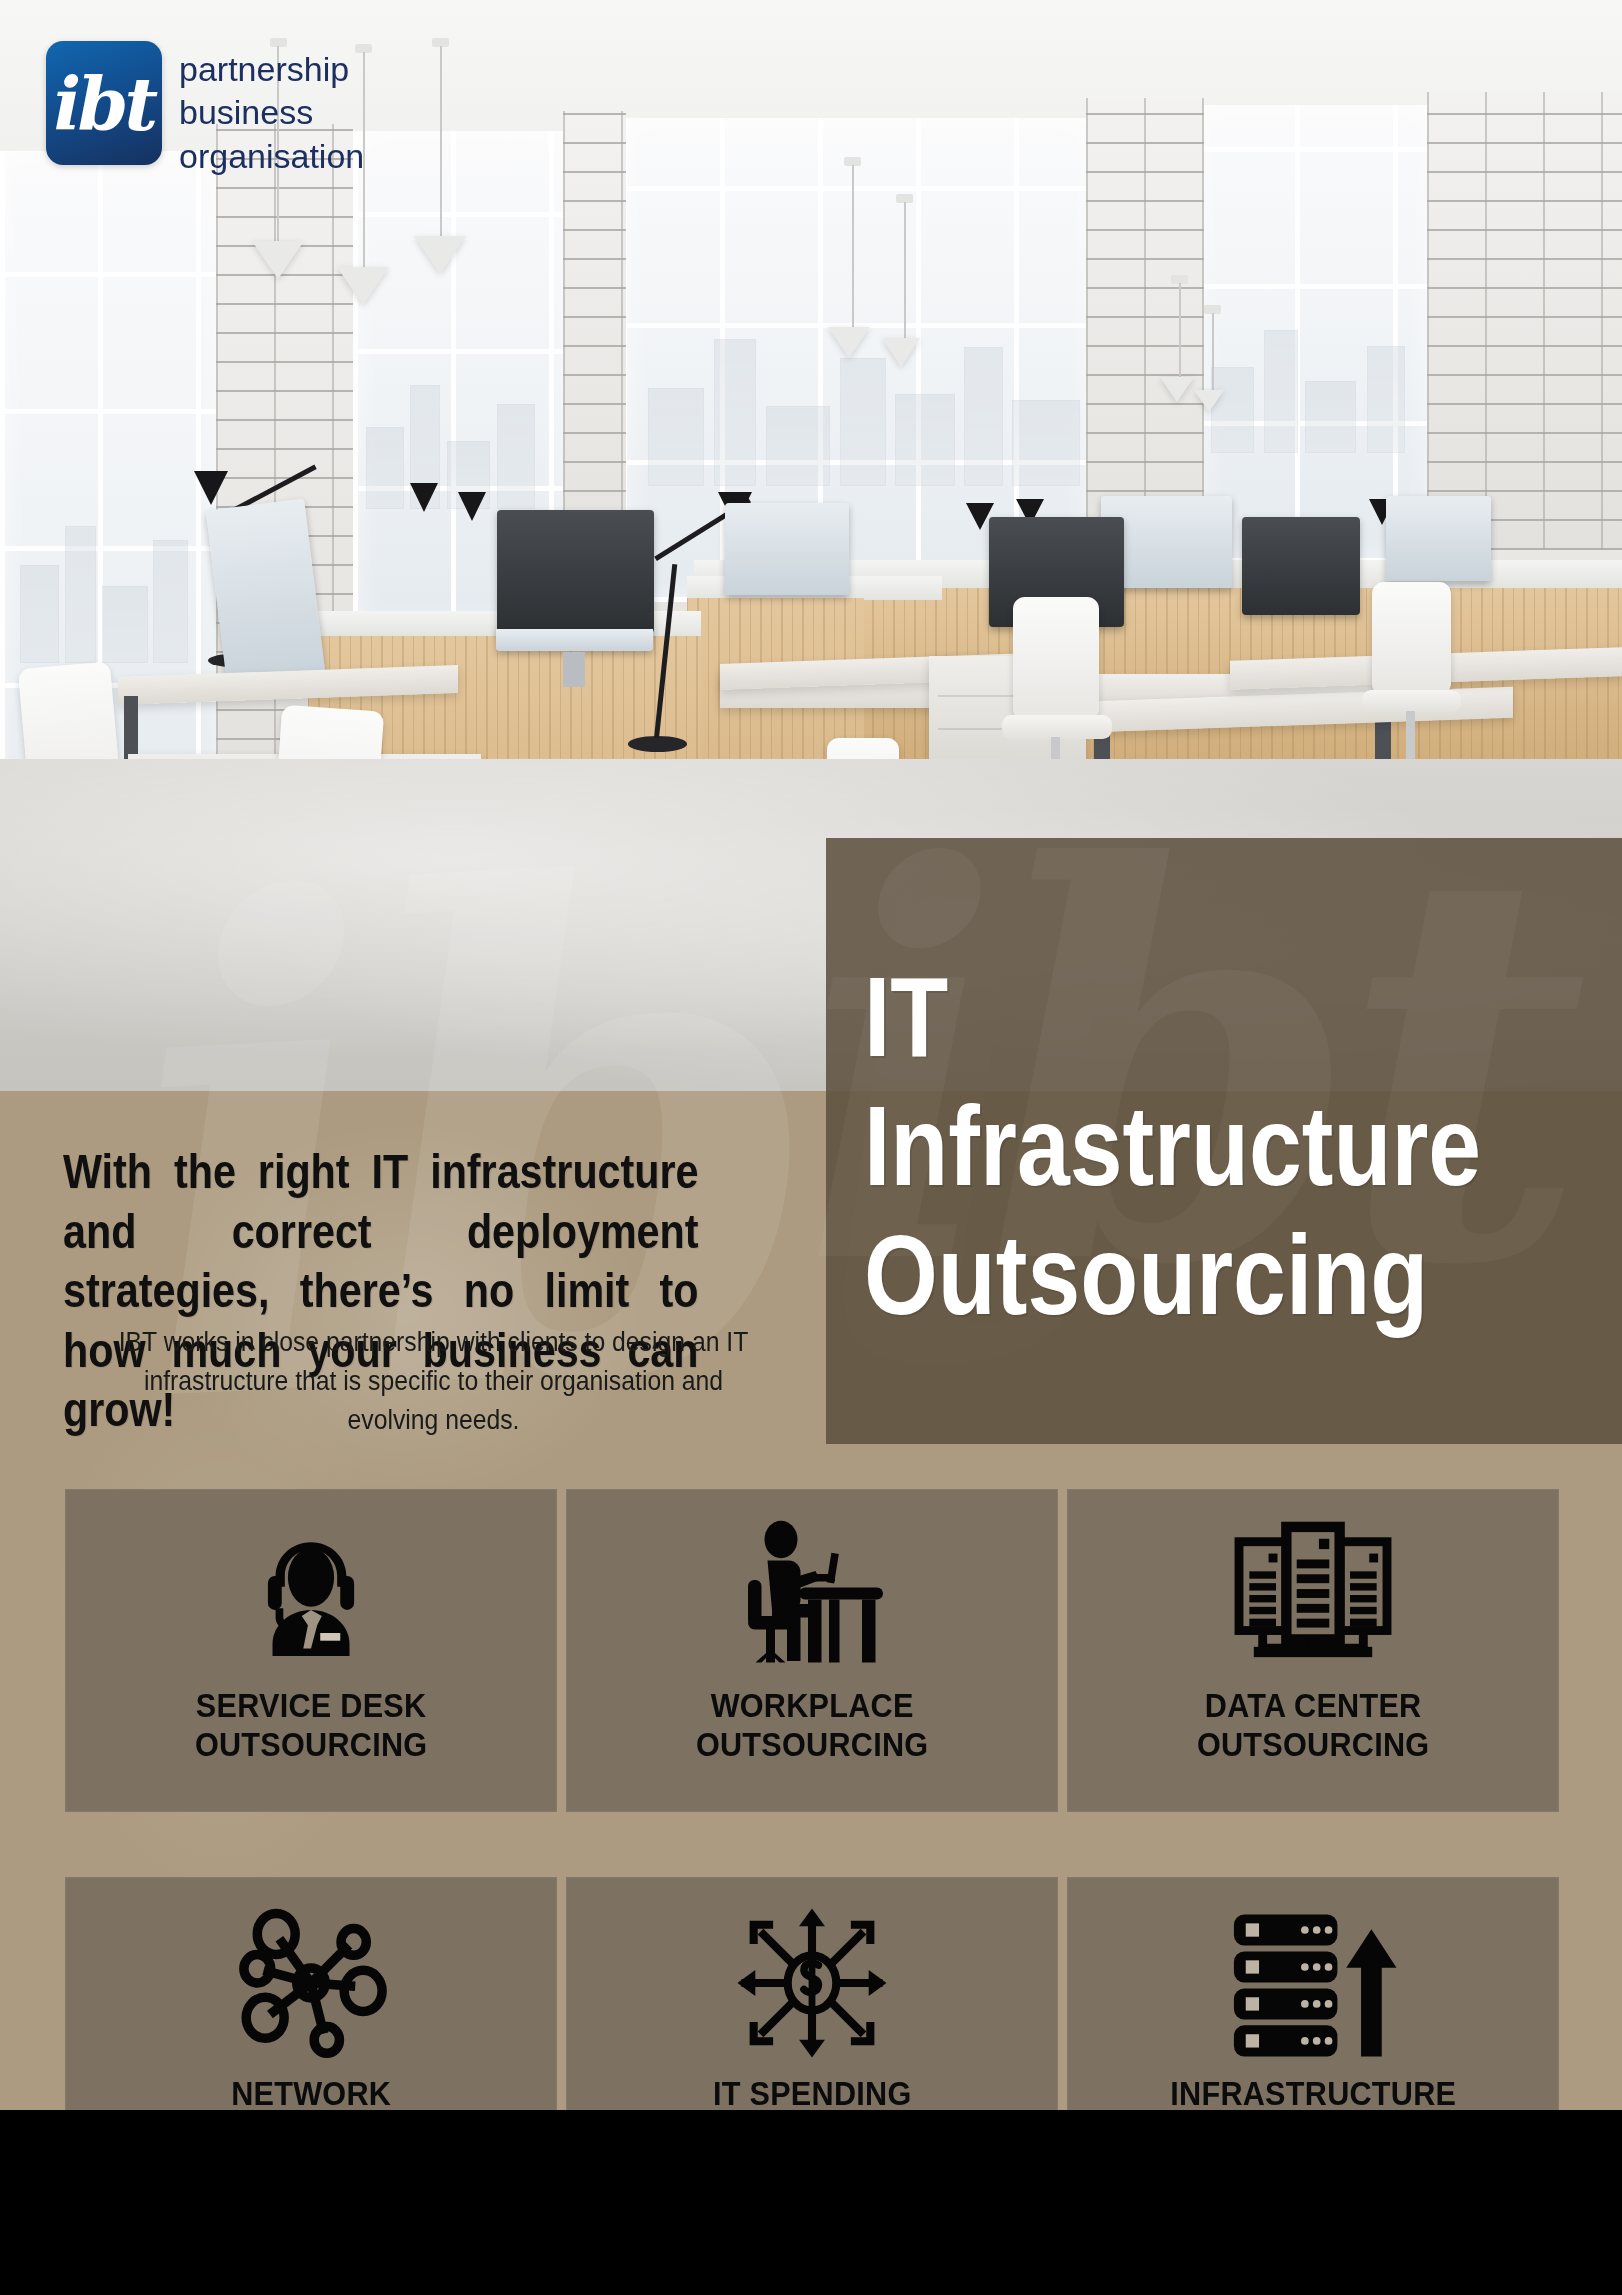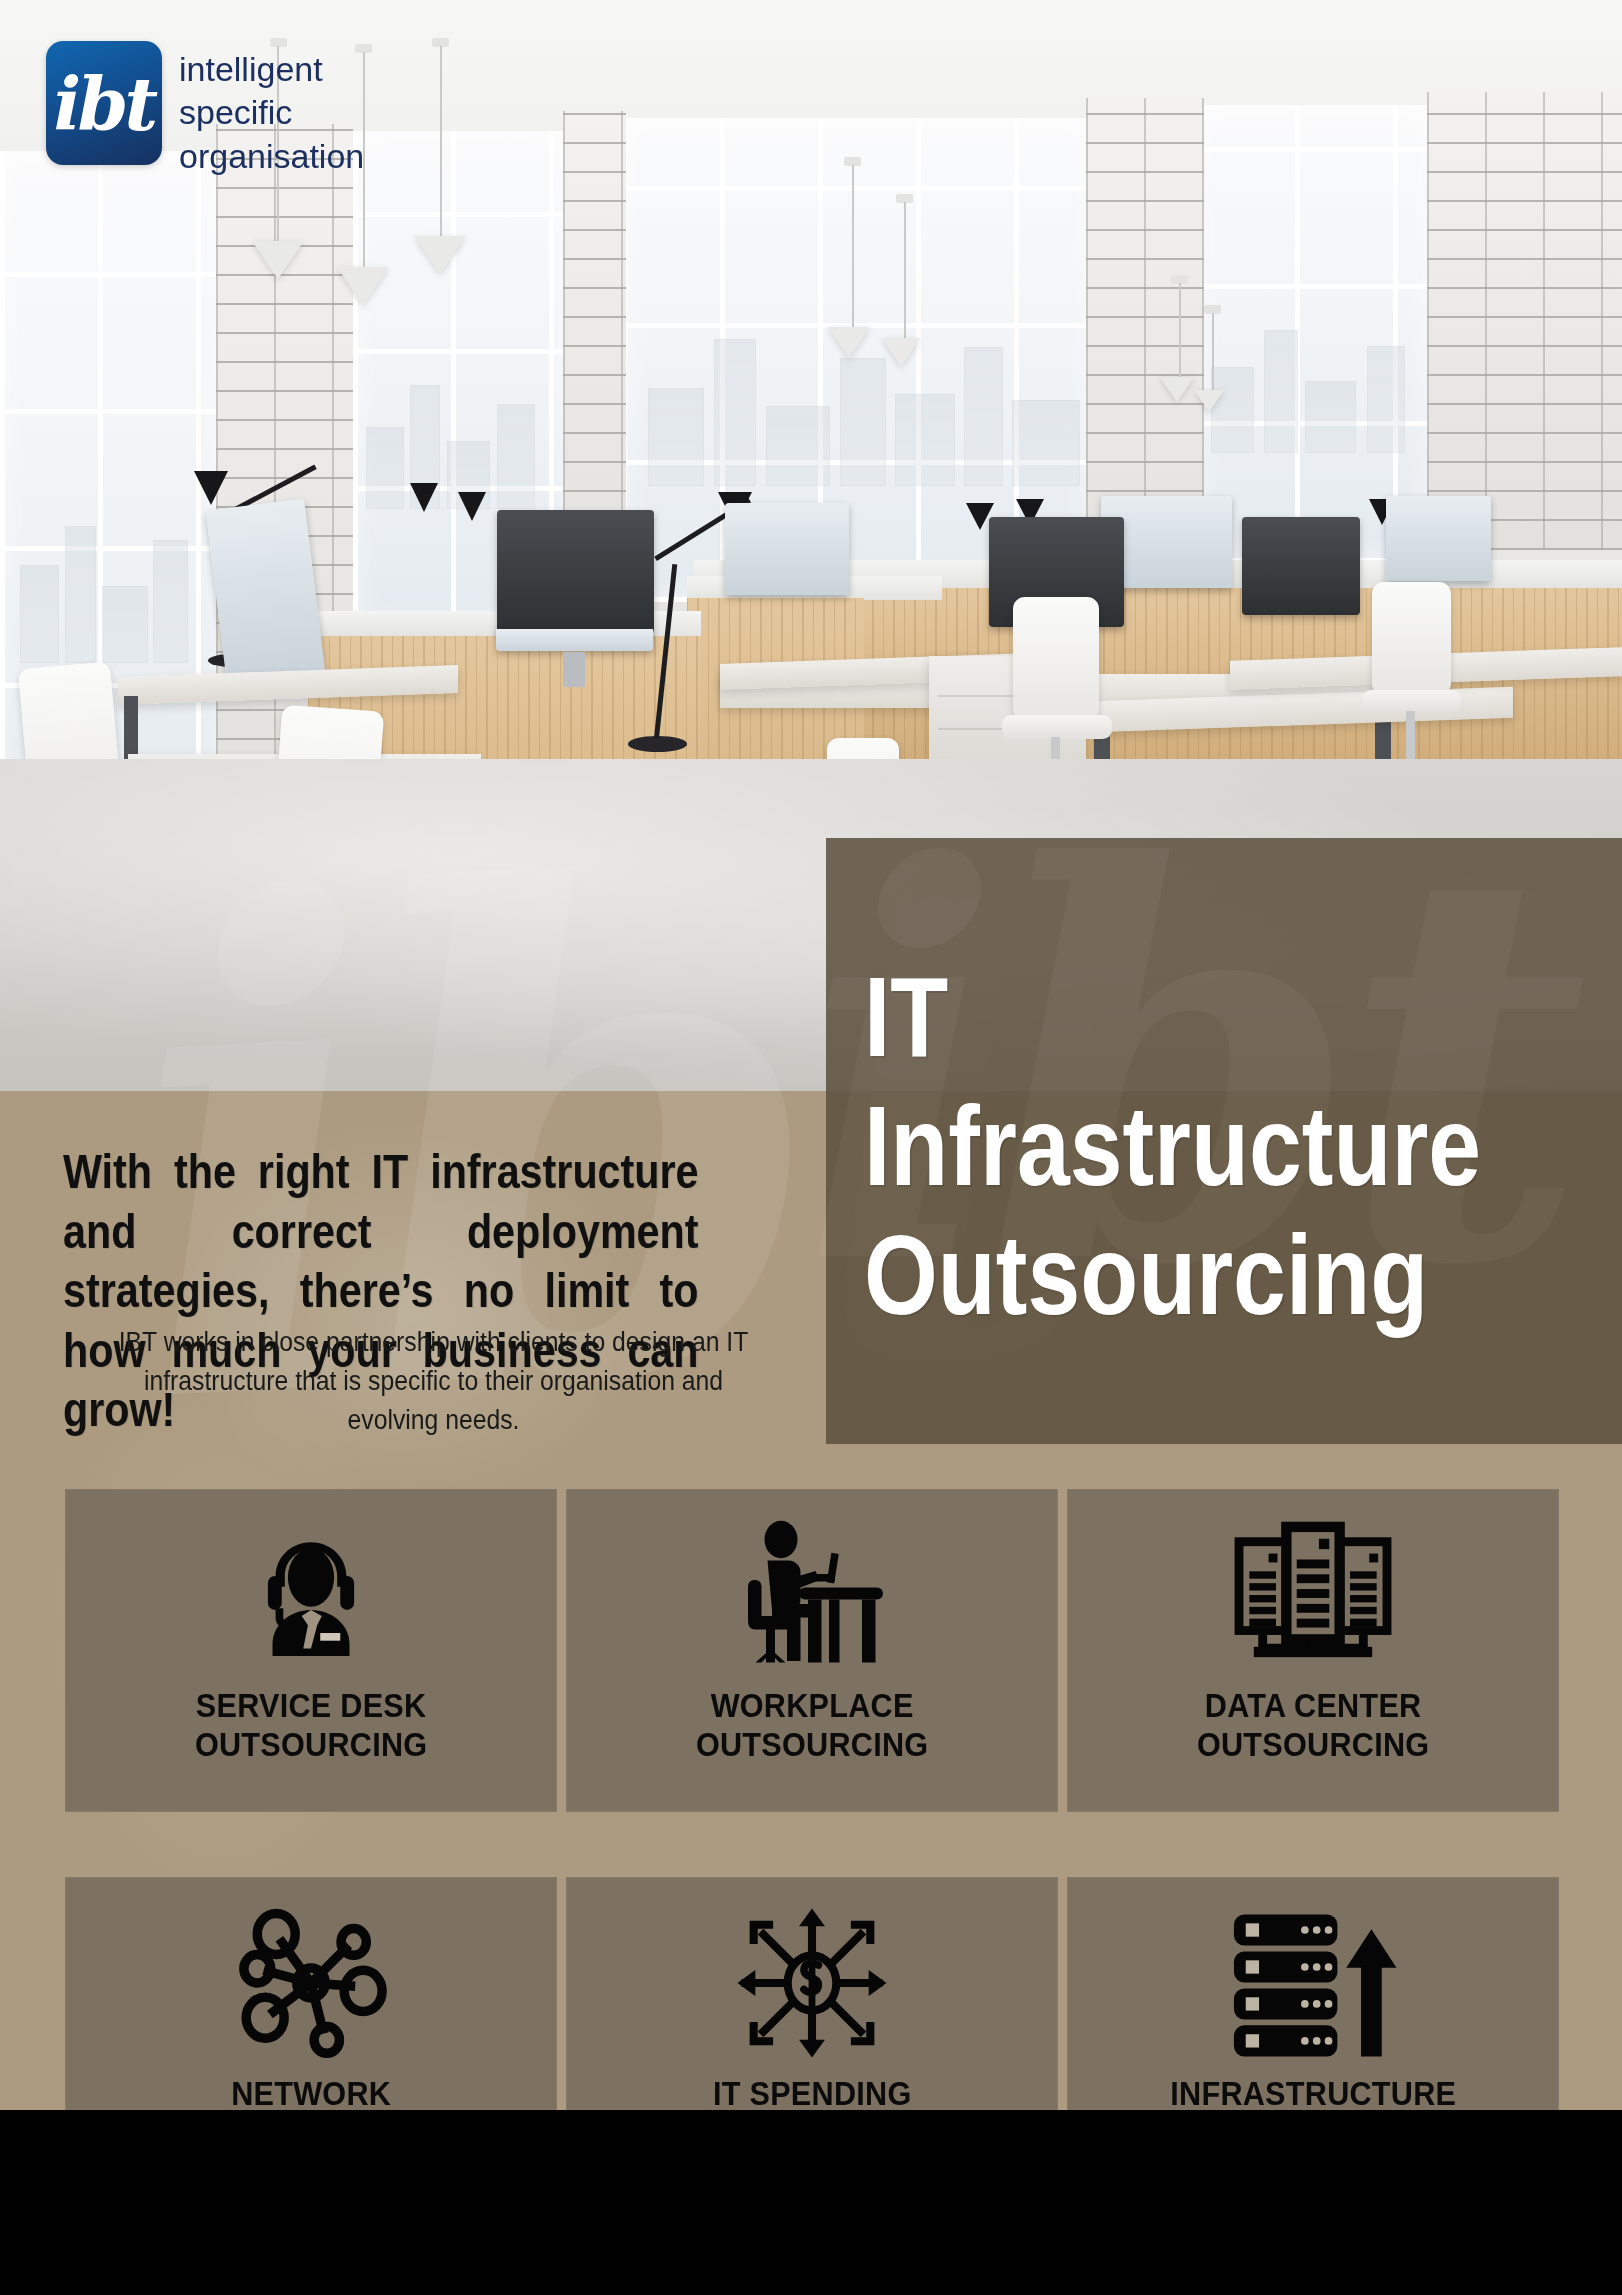--- a/index.html
+++ b/index.html
@@ -563,20 +563,20 @@
 
 
 
   </div>
 
   <div class="logo">
     <div class="logo-mark">
       <span>ibt</span>
     </div>
     <div class="logo-words">
-      <div>intelligent</div>
-      <div>specific</div>
+      <div>partnership</div>
+      <div>business</div>
       <div>organisation</div>
     </div>
   </div>
 
 </div>
 
 
 </body></html>

